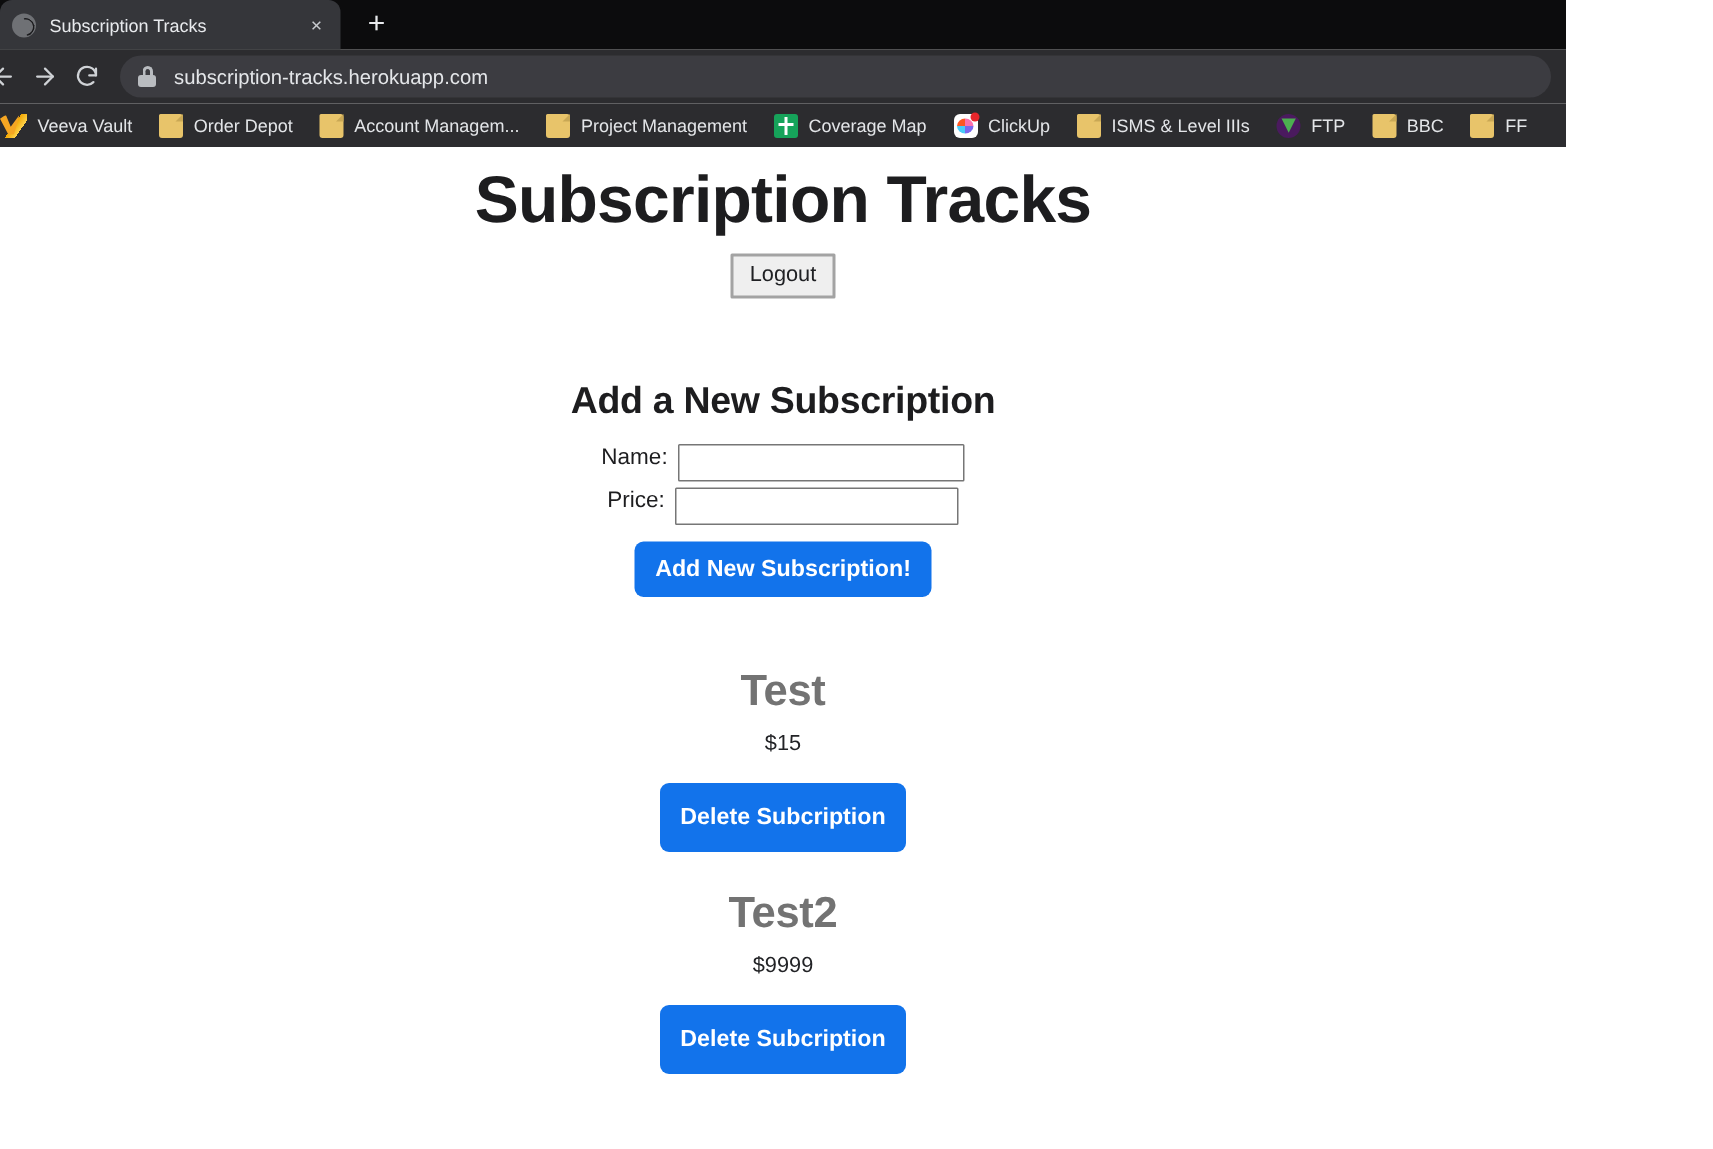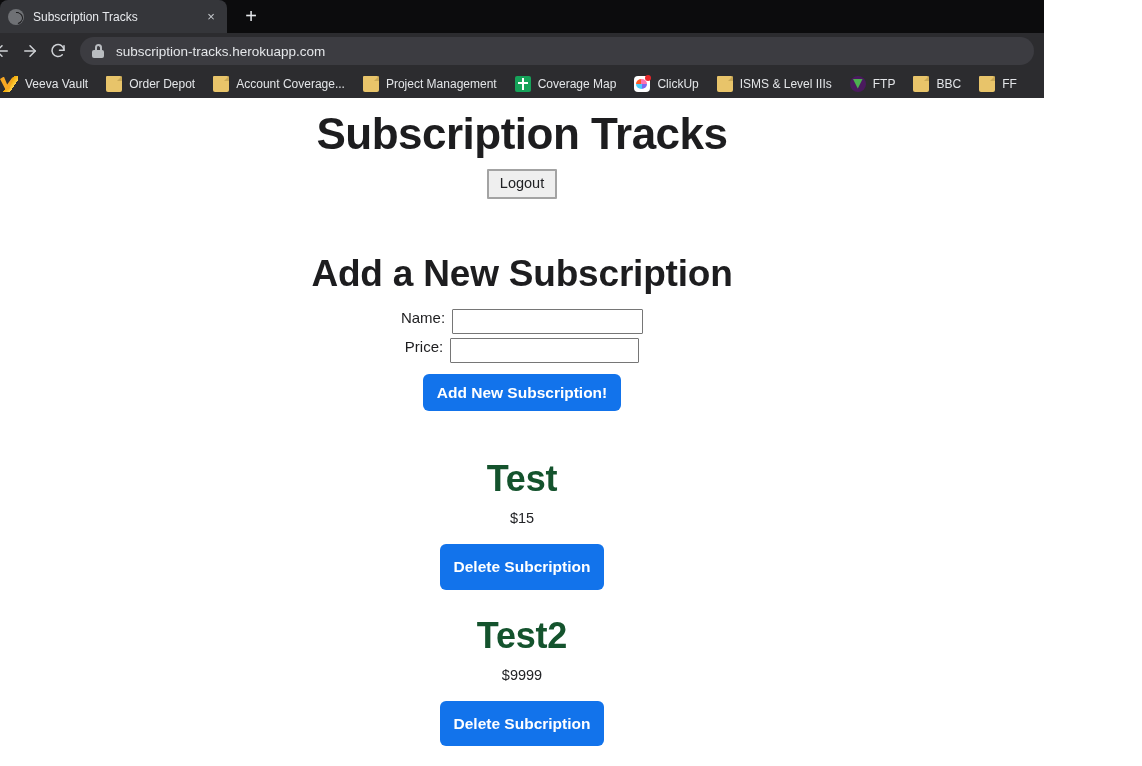--- a/index.html
+++ b/index.html
@@ -274,21 +274,21 @@
     border: 2px solid #a3a3a3;
     border-radius: 1px;
     padding: 4px 11px 5px;
     line-height: 1.15;
     cursor: pointer;
   }
 
   h2.form-title {
     margin: 0;
     padding-top: 54px;
-    font-size: 37px;
+    font-size: 25px;
     font-weight: 700;
     color: #1d1d1f;
     letter-spacing: -0.2px;
   }
 
   .form-rows {
     margin-top: 14px;
   }
   .form-row {
     display: flex;
@@ -326,23 +326,23 @@
     padding: 11px 14px;
     cursor: pointer;
     line-height: 1;
   }
   .add-btn-wrap { margin-top: 11px; }
 
   .sub-list { margin-top: 45px; }
   .sub-item { margin-bottom: 23px; }
   .sub-name {
     margin: 0;
-    font-size: 36px;
+    font-size: 29px;
     font-weight: 700;
-    color: #14532d;
+    color: #737373;
     letter-spacing: -0.2px;
     line-height: 1.25;
   }
   .sub-price {
     margin: 9px 0 0;
     font-size: 14.5px;
     color: #222326;
   }
   .sub-del-wrap { margin-top: 18px; }
   .btn-delete {
@@ -404,21 +404,21 @@
     <div class="bm">
       <span class="bm-ico ico-veeva"></span>
       <span class="bm-label">Veeva Vault</span>
     </div>
     <div class="bm">
       <span class="bm-ico ico-folder"></span>
       <span class="bm-label">Order Depot</span>
     </div>
     <div class="bm">
       <span class="bm-ico ico-folder"></span>
-      <span class="bm-label">Account Coverage...</span>
+      <span class="bm-label">Account Managem...</span>
     </div>
     <div class="bm">
       <span class="bm-ico ico-folder"></span>
       <span class="bm-label">Project Management</span>
     </div>
     <div class="bm">
       <span class="bm-ico ico-sheets"></span>
       <span class="bm-label">Coverage Map</span>
     </div>
     <div class="bm">

